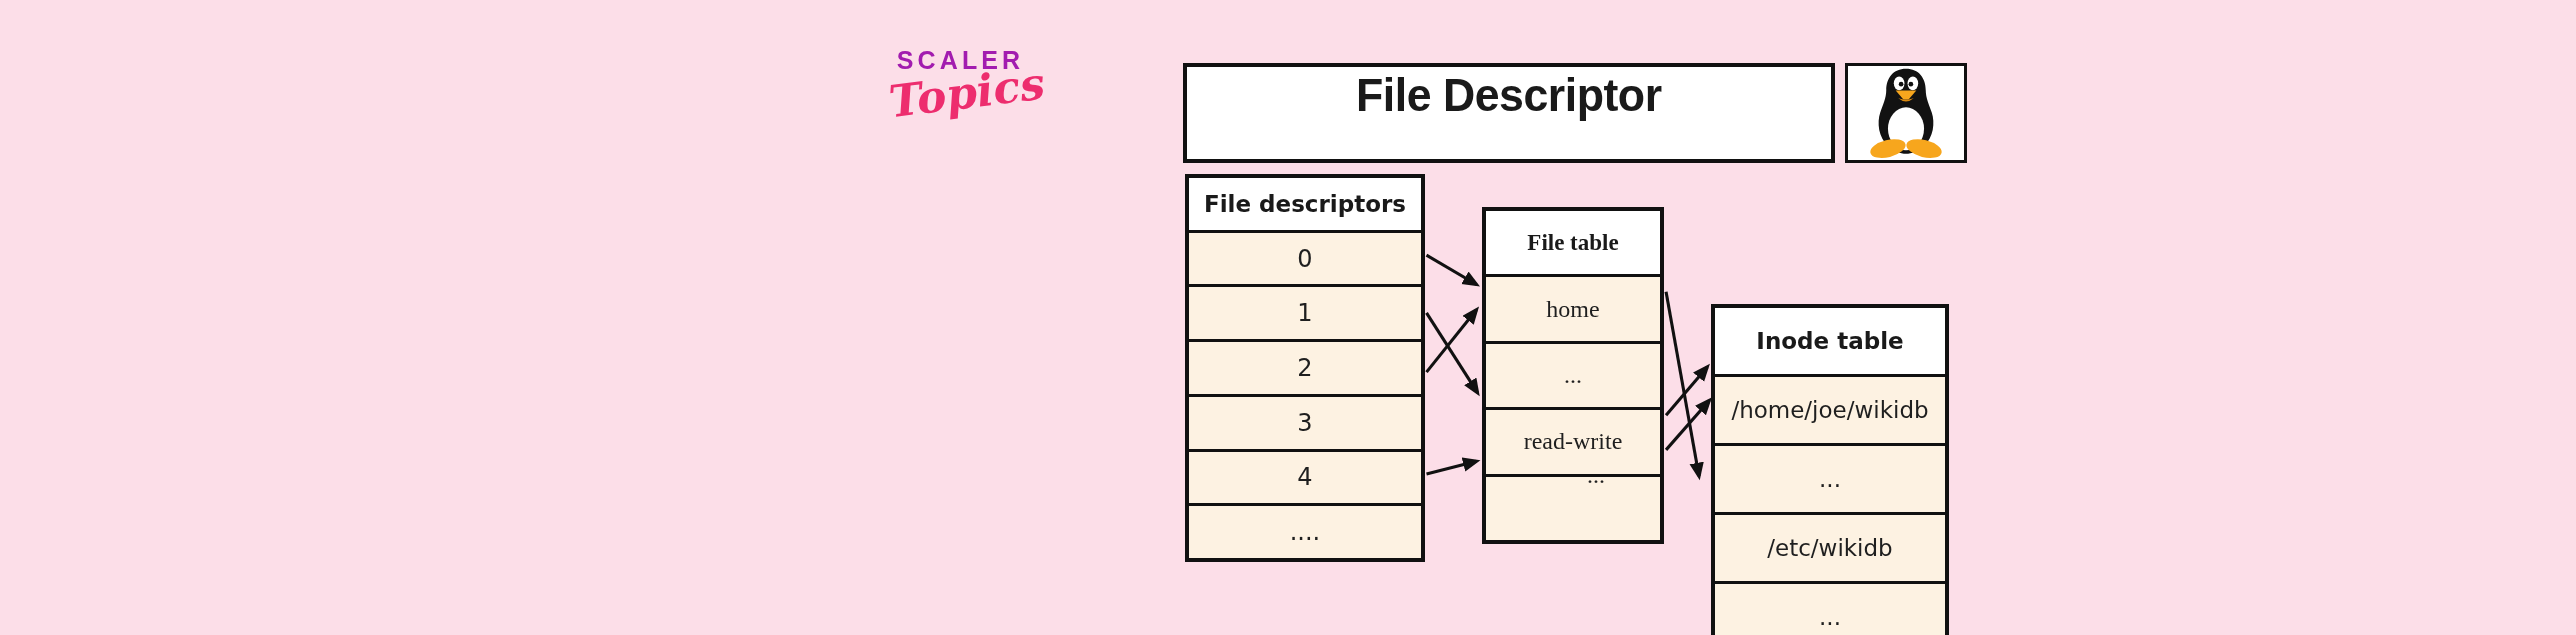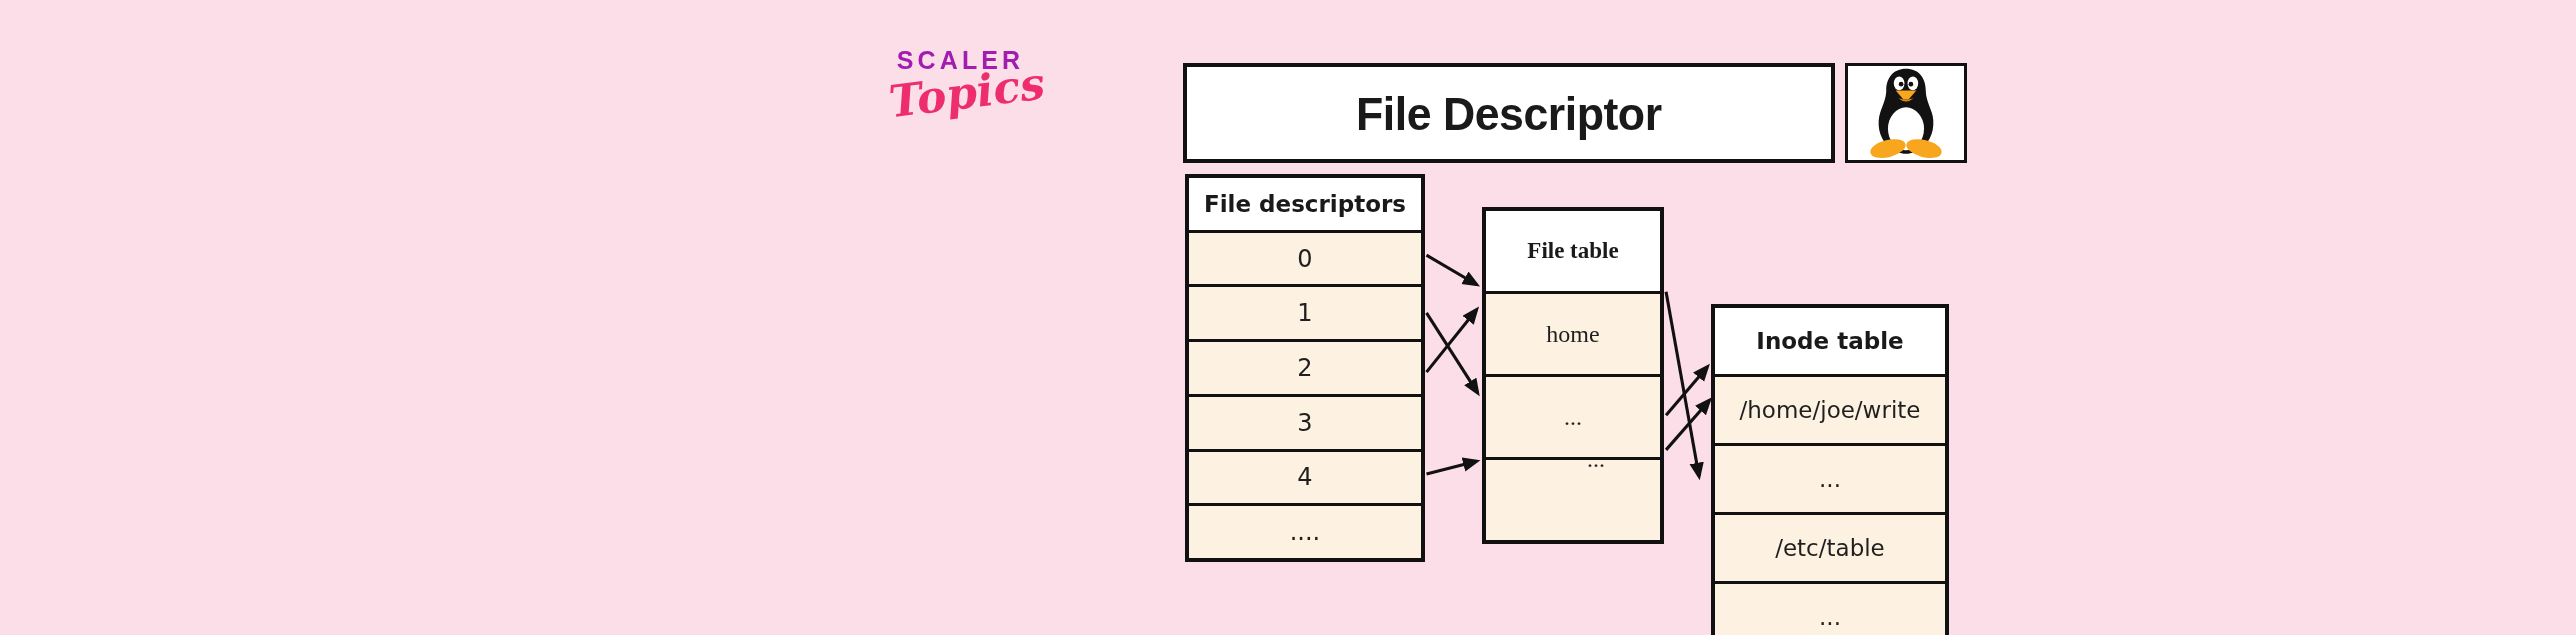--- a/index.html
+++ b/index.html
@@ -28,21 +28,21 @@
     transform: rotate(-7deg);
     margin-top: -1px;
   }
 
   
   .title-box {
     position: absolute; left: 1183px; top: 63px;
     width: 652px; height: 100px;
     background: #ffffff; border: 4.1px solid #111111;
     box-sizing: border-box;
-    display: flex; align-items: center; justify-content: center;
+    display: flex; justify-content: center;
   }
   .title-text {
     font-family: "Liberation Sans", sans-serif;
     font-weight: 700; font-size: 47px; color: #1a1a1a;
     letter-spacing: -0.5px; transform: scaleX(0.95);
     white-space: nowrap;
   }
 
   
   .tux-box {
@@ -138,30 +138,31 @@
     <div class="trow">2</div>
     <div class="trow">3</div>
     <div class="trow">4</div>
     <div class="trow">....</div>
   </div>
 
   <div class="table file-table">
     <div class="thead">File table</div>
     <div class="trow">home</div>
     <div class="trow">...</div>
+    <div class="trow">read-write</div>
     <div class="trow edge-row">
       <span class="edge-label">...</span>
     </div>
   </div>
 
   <div class="table inode-table">
     <div class="thead">Inode table</div>
-    <div class="trow">/home/joe/write</div>
+    <div class="trow">/home/joe/wikidb</div>
     <div class="trow">...</div>
-    <div class="trow">/etc/table</div>
+    <div class="trow">/etc/wikidb</div>
     <div class="trow">...</div>
   </div>
 
   <svg class="arrows" viewBox="0 0 6000 1234">
     <defs>
       <marker id="ah" markerUnits="userSpaceOnUse" markerWidth="40" markerHeight="32" refX="26" refY="14" orient="auto">
         <polygon id="ah-poly" points="0,0 34,14 0,28" fill="#111111"></polygon>
       </marker>
     </defs>
   <line x1="2769" y1="495" x2="2866" y2="552" stroke="#111111" stroke-width="6" marker-end="url(#ah)"></line>

